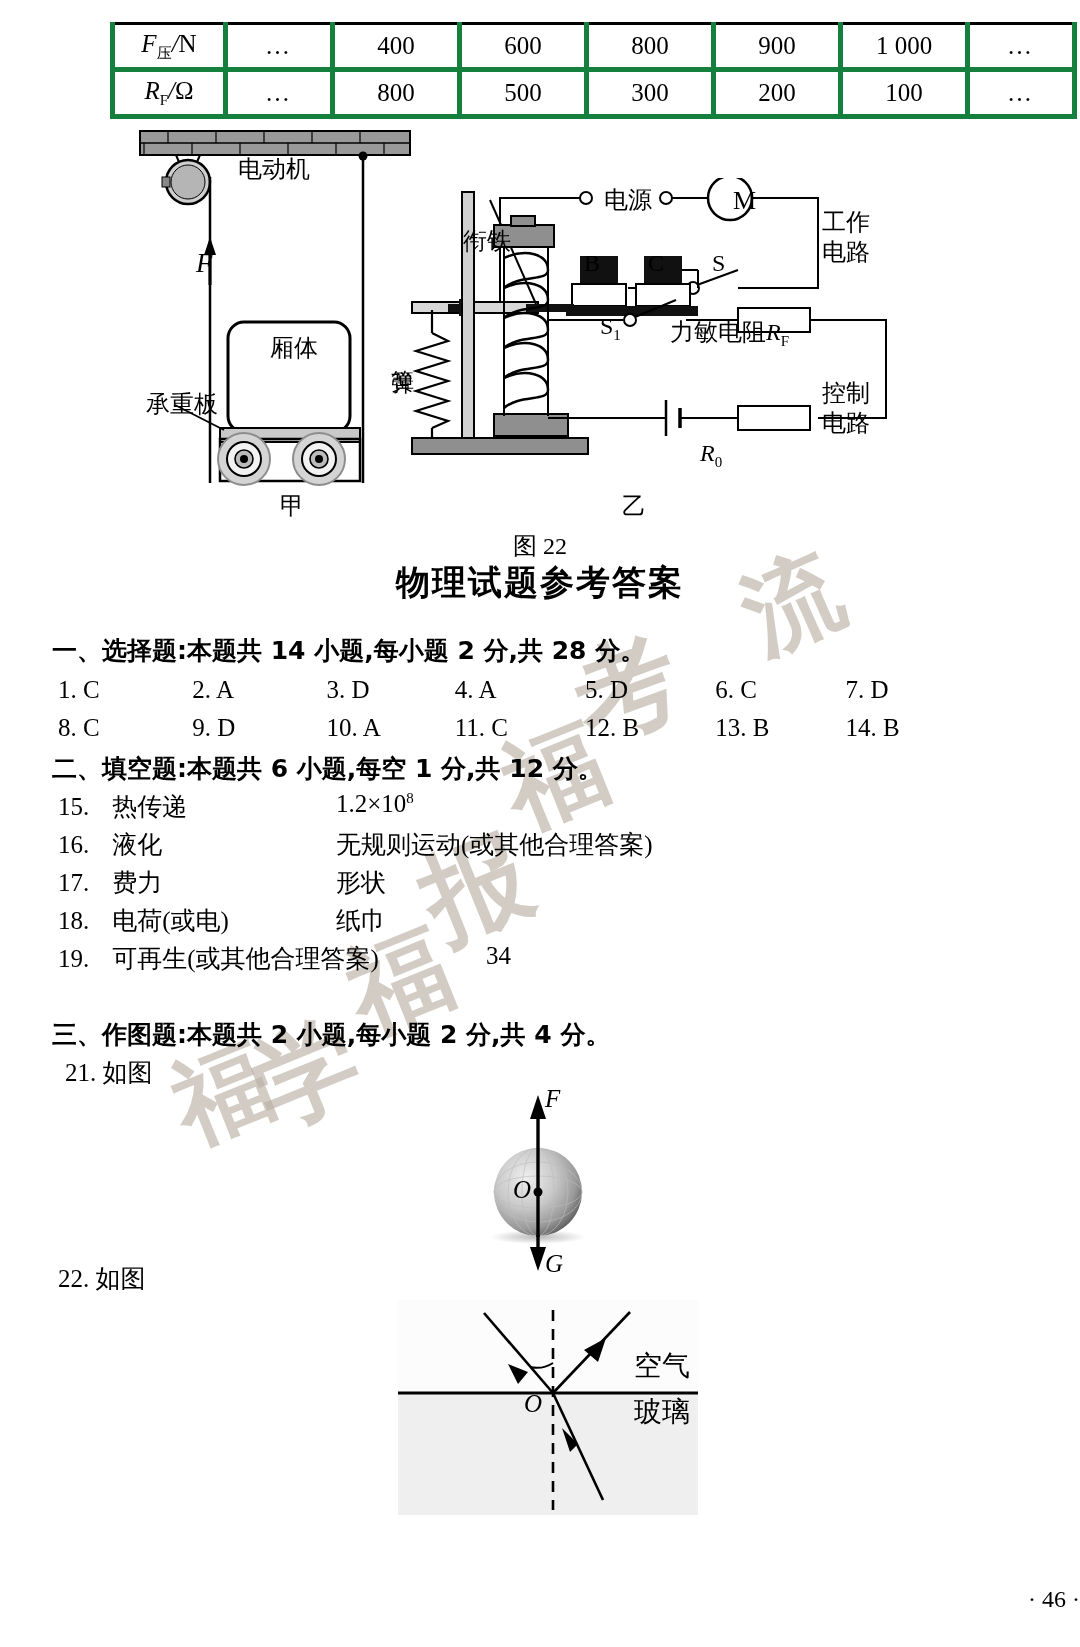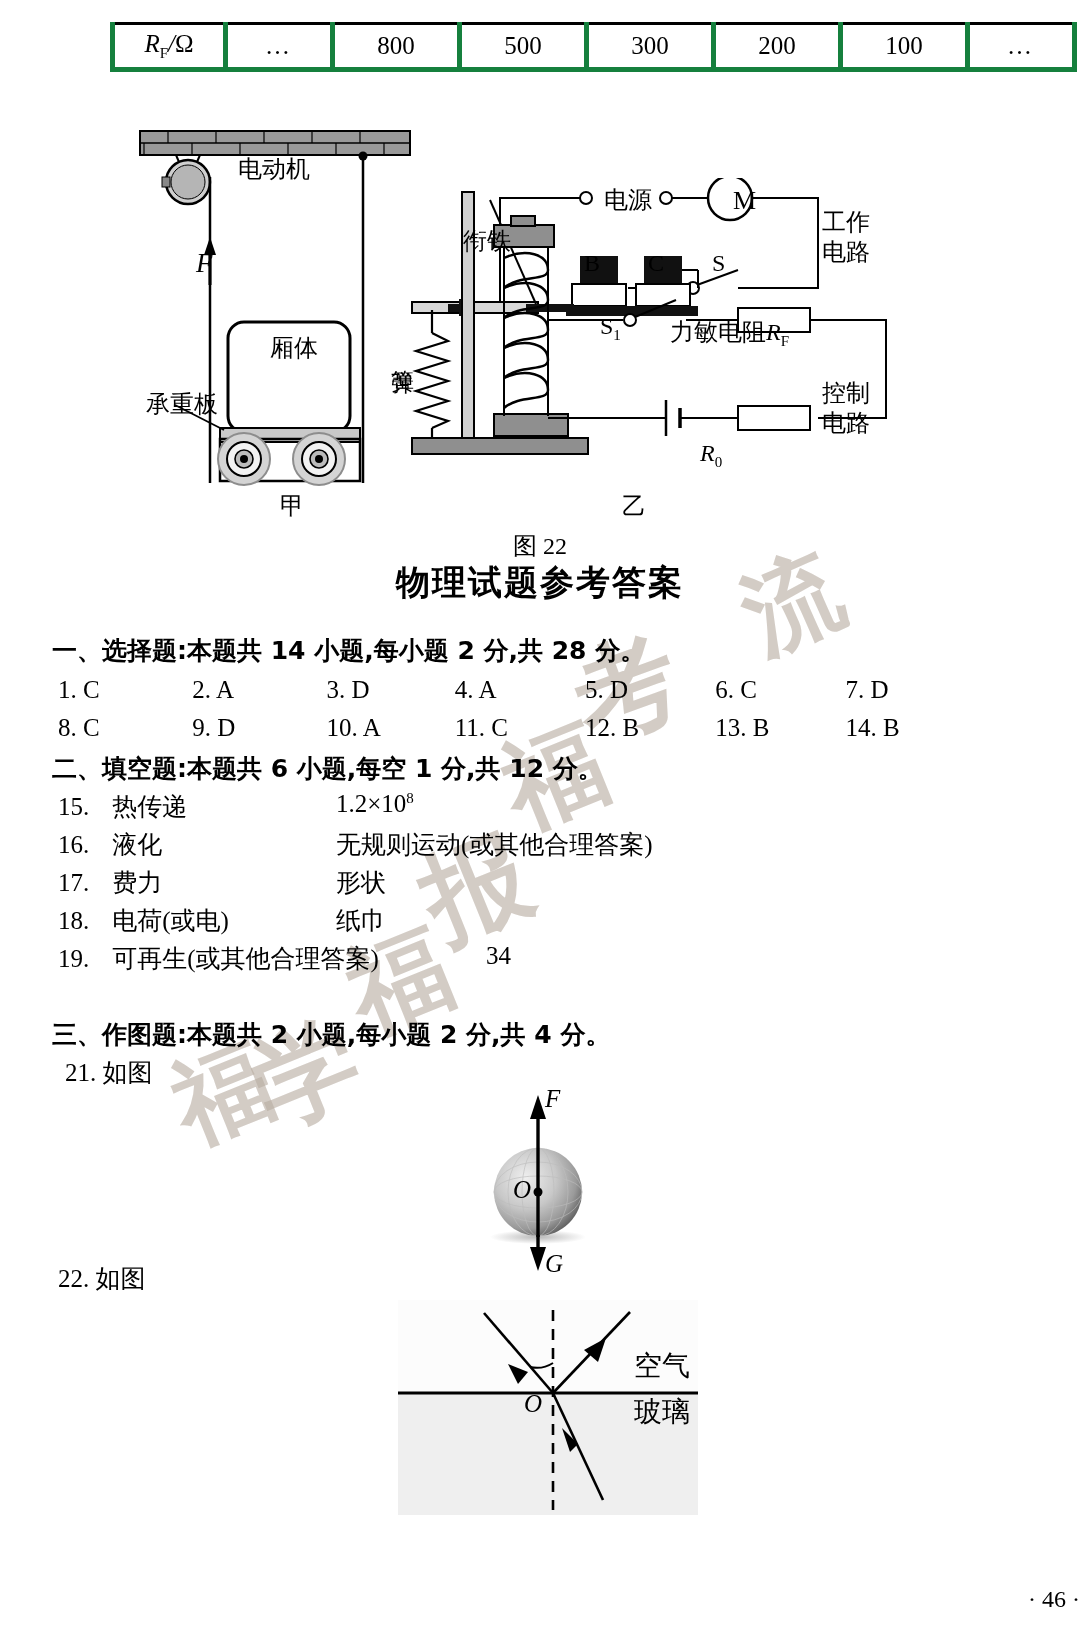--- a/index.html
+++ b/index.html
@@ -70,20 +70,32 @@
   <div class="watermark" style="left:575px; top:620px; font-size:104px; transform:rotate(-20deg);">考</div>
   <div class="watermark" style="left:505px; top:710px; font-size:100px; transform:rotate(-22deg);">福</div>
   <div class="watermark" style="left:425px; top:820px; font-size:104px; transform:rotate(-22deg);">报</div>
   <div class="watermark" style="left:350px; top:915px; font-size:100px; transform:rotate(-22deg);">福</div>
   <div class="watermark" style="left:255px; top:1005px; font-size:104px; transform:rotate(-22deg);">学</div>
   <div class="watermark" style="left:175px; top:1030px; font-size:96px; transform:rotate(-22deg);">福</div>
 
   <div class="tbl-wrap">
     <table class="data">
       <tbody>
+          <tr>
+        <td class="lbl">
+          <span class="up" style="font-style:italic">F</span><sub class="sm">压</sub>/<span style="font-style:normal">N</span>
+        </td>
+        <td class="c1 dots">…</td>
+        <td class="col">400</td>
+        <td class="col">600</td>
+        <td class="col">800</td>
+        <td class="col">900</td>
+        <td class="col">1 000</td>
+        <td class="c1 dots">…</td>
+      </tr>
       <tr>
         <td class="lbl">
           <span style="font-style:italic">R</span><sub class="sm">F</sub>/<span style="font-style:normal">Ω</span>
         </td>
         <td class="c1 dots">…</td>
         <td class="col">800</td>
         <td class="col">500</td>
         <td class="col">300</td>
         <td class="col">200</td>
         <td class="col">100</td>

